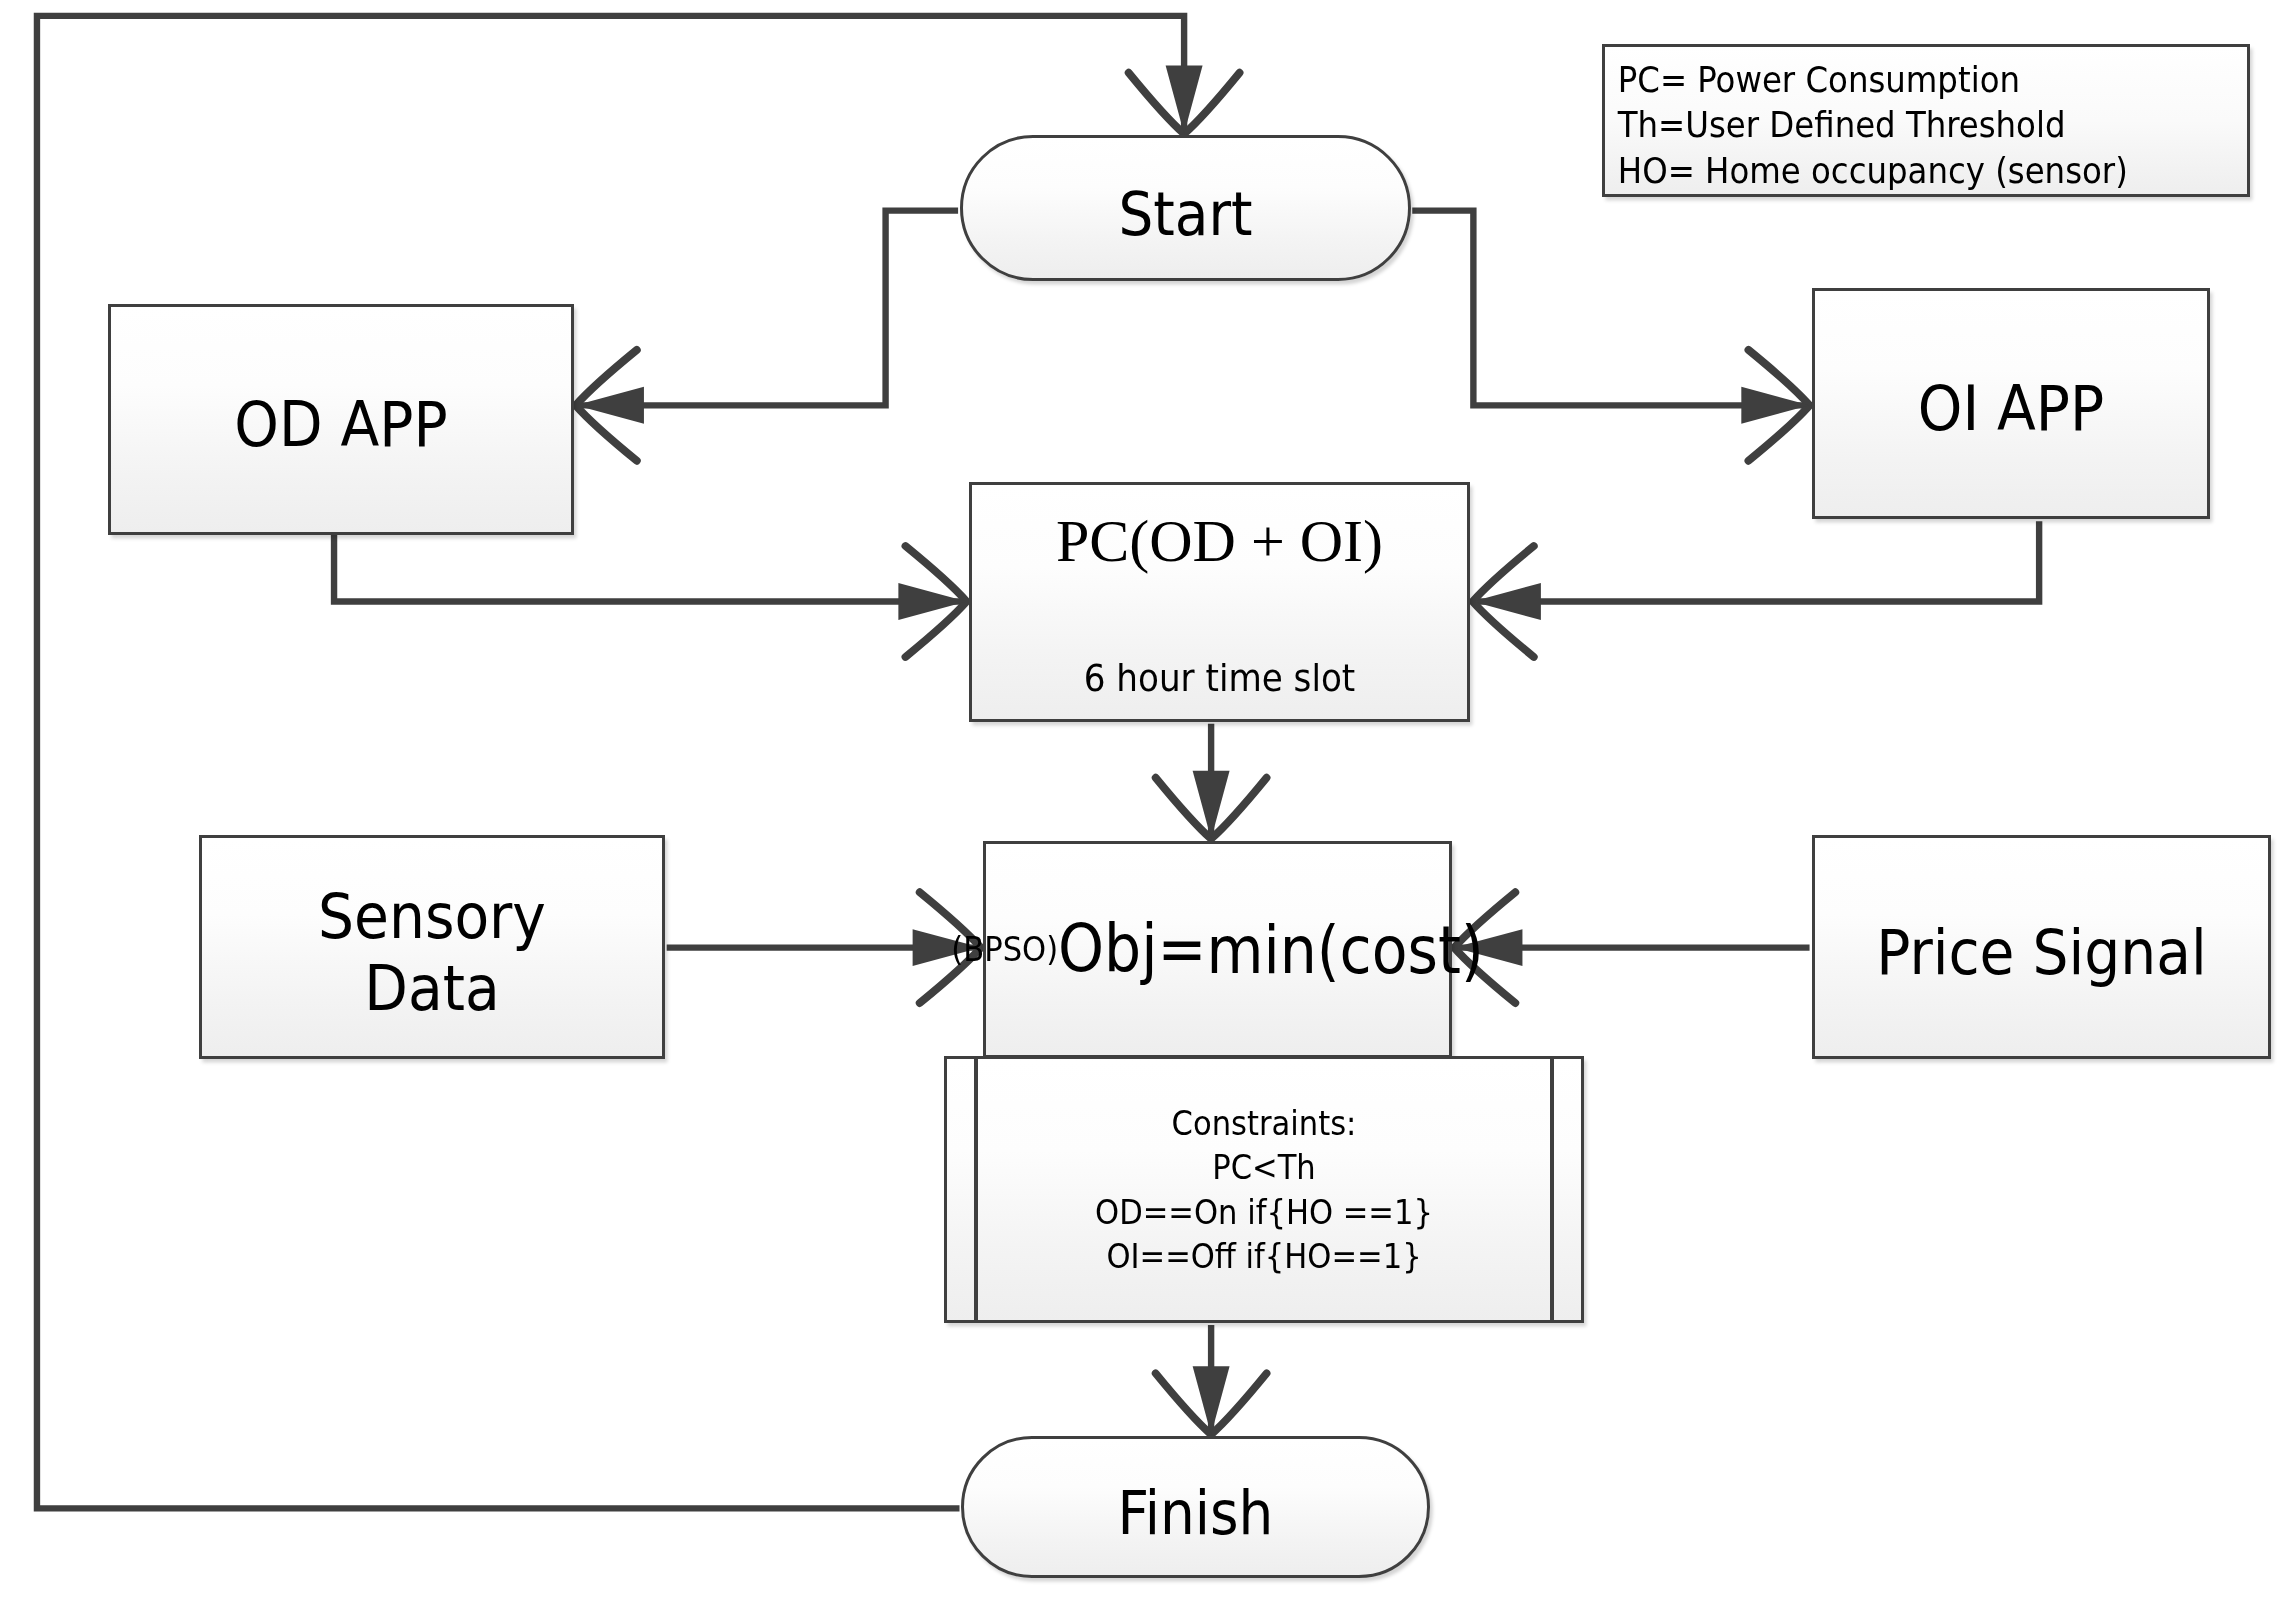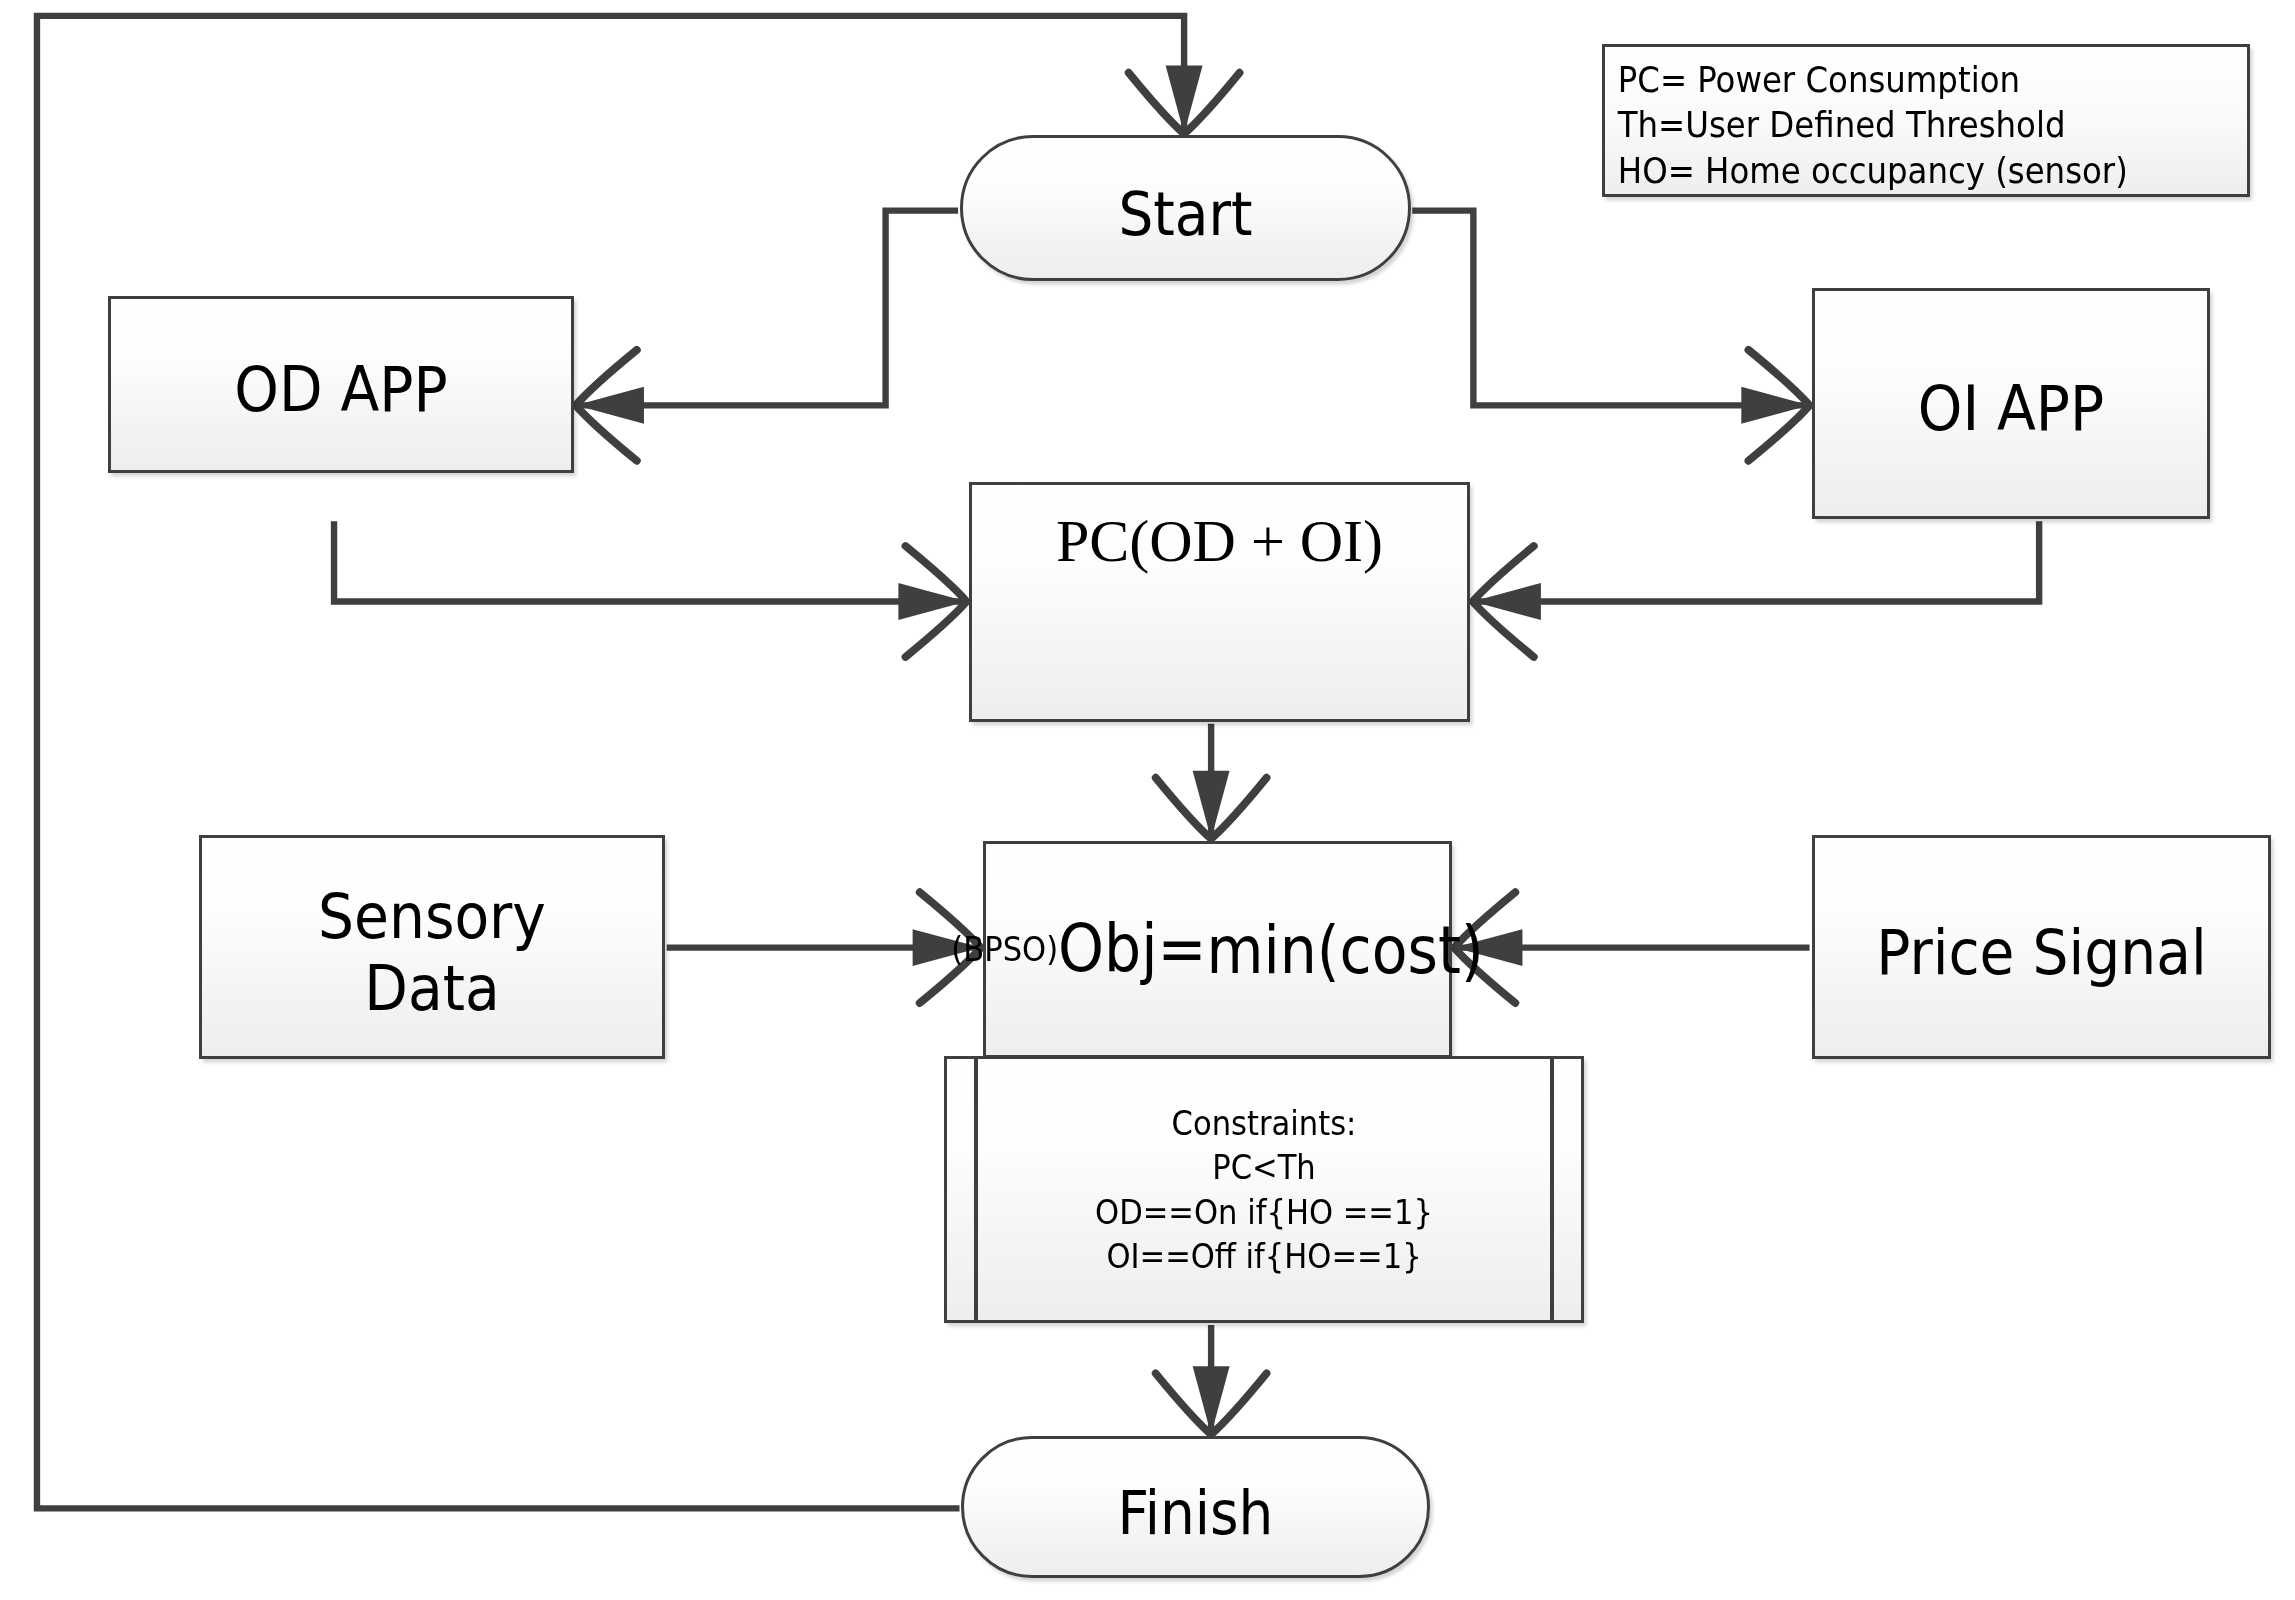--- a/index.html
+++ b/index.html
@@ -44,21 +44,21 @@
     width: 100%;
     padding: 0 7.1px;
     box-sizing: border-box;
     margin-top: 12px;
   }
 
   
   #node-start   { left: 960px; top: 135px;  width: 451px;  height: 146px;  font-size: 61px; }
   #node-finish  { left: 961px; top: 1436px; width: 469px;  height: 142px;  font-size: 61px; }
 
-  #node-od-app  { left: 108px;  top: 296px;  width: 466px;  height: 177px;  font-size: 63px; }
+  #node-od-app  { left: 108px;  top: 304px;  width: 466px;  height: 231px;  font-size: 63px; }
   #node-oi-app  { left: 1812px; top: 288px;  width: 398px;  height: 231px;  font-size: 63px; }
 
   #node-pc      { left: 969px; top: 482px;  width: 501px;  height: 240px;  font-size: 57px;
                   flex-direction: column; justify-content: space-between; padding: 10px 0 18.5px 0; }
   #node-pc .pc-main { font-size: 60px; font-family: Liberation Serif, serif; }
   #node-pc .pc-sub  { font-size: 38px; }
 
   #node-obj     { left: 983px; top: 841px; width: 469px;  height: 217px;  font-size: 65px;
                   flex-direction: row; justify-content: center; }
   #node-obj .obj-line1 { display: block; white-space: nowrap; }
@@ -166,20 +166,21 @@
   <div class="node" id="node-od-app">
     <span class="node-label">OD APP</span>
   </div>
 
   <div class="node" id="node-oi-app">
     <span class="node-label">OI APP</span>
   </div>
 
   <div class="node" id="node-pc">
     <span class="node-label pc-main">PC(OD + OI)</span>
+    <span class="node-label pc-sub">6 hour time slot</span>
   </div>
 
   <div class="node" id="node-obj">
     <span class="obj-line1"><span class="obj-small">(BPSO)</span><span>Obj=</span></span>
     <span class="obj-line2">min(cost)</span>
   </div>
 
   <div class="node" id="node-sensory">
     <span class="node-label">
       <span>Sensory</span><br>

